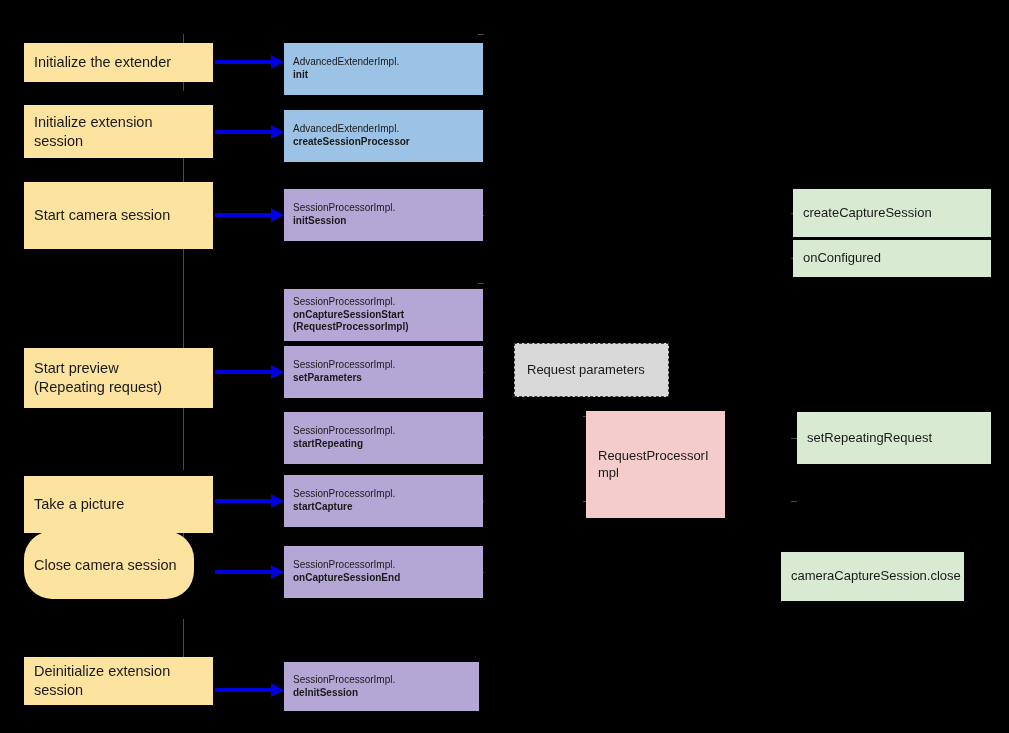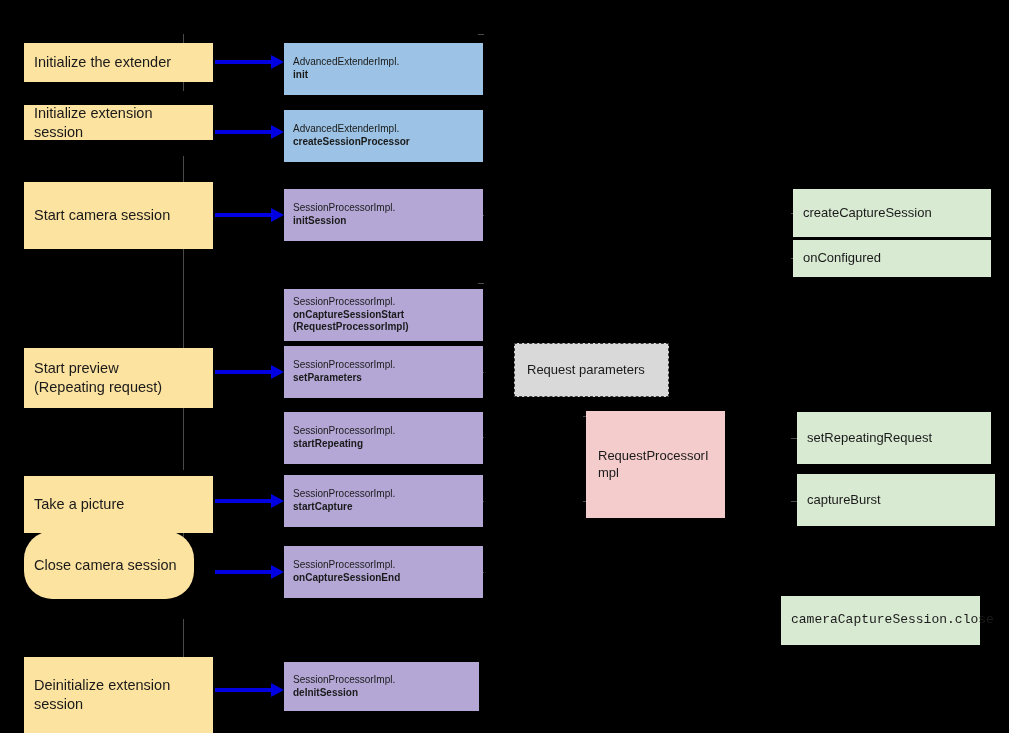--- a/index.html
+++ b/index.html
@@ -119,21 +119,21 @@
   <div class="tick" style="left:791px; top:201px; width:6px; height:1px;"></div>
   <div class="tick" style="left:791px; top:246px; width:6px; height:1px;"></div>
   <div class="tick" style="left:791px; top:426px; width:6px; height:1px;"></div>
   <div class="tick" style="left:791px; top:489px; width:6px; height:1px;"></div>
   <div class="tick" style="left:656px; top:351px; width:8px; height:1px;"></div>
 
   <div class="box action" style="left:24px; top:31px; width:189px; height:39px;">
     <span class="ln">Initialize the extender</span>
   </div>
 
-  <div class="box action" style="left:24px; top:93px; width:189px; height:35px;">
+  <div class="box action" style="left:24px; top:93px; width:189px; height:53px;">
     <span class="ln">Initialize extension</span>
     <span class="ln">session</span>
   </div>
 
   <div class="box action" style="left:24px; top:170px; width:189px; height:67px;">
     <span class="ln">Start camera session</span>
   </div>
 
   <div class="box action" style="left:24px; top:336px; width:189px; height:60px;">
     <span class="ln">Start preview</span>
@@ -141,21 +141,21 @@
   </div>
 
   <div class="box action" style="left:24px; top:464px; width:189px; height:57px;">
     <span class="ln">Take a picture</span>
   </div>
 
   <div class="box action" style="left:24px; top:519px; width:170px; height:68px;border-radius:28px;">
     <span class="ln">Close camera session</span>
   </div>
 
-  <div class="box action" style="left:24px; top:645px; width:189px; height:76px;">
+  <div class="box action" style="left:24px; top:645px; width:189px; height:48px;">
     <span class="ln">Deinitialize extension</span>
     <span class="ln">session</span>
   </div>
 
   <div class="arrow" style="left:215px; top:50px; width:69px;">
     <div class="shaft" style="width:56px;"></div>
       <div class="head" style="left:56px;"></div>
   </div>
   <div class="arrow" style="left:215px; top:120px; width:69px;">
     <div class="shaft" style="width:56px;"></div>
@@ -242,21 +242,18 @@
   </div>
 
   <div class="box camera" style="left:793px; top:228px; width:198px; height:37px;">
     <span class="ln">onConfigured</span>
   </div>
 
   <div class="box camera" style="left:797px; top:400px; width:194px; height:52px;">
     <span class="ln">setRepeatingRequest</span>
   </div>
 
-  <div class="box camera" style="left:797px; top:462px; width:198px; height:52px;">
-    <span class="ln">captureBurst</span>
-  </div>
-
-  <div class="box camera" style="left:781px; top:584px; width:199px; height:49px;font-family:Liberation Mono, monospace;">
+
+  <div class="box camera" style="left:781px; top:540px; width:183px; height:49px;">
     <span class="ln">cameraCaptureSession.close</span>
   </div>
 
 </div>
 
 </body></html>

